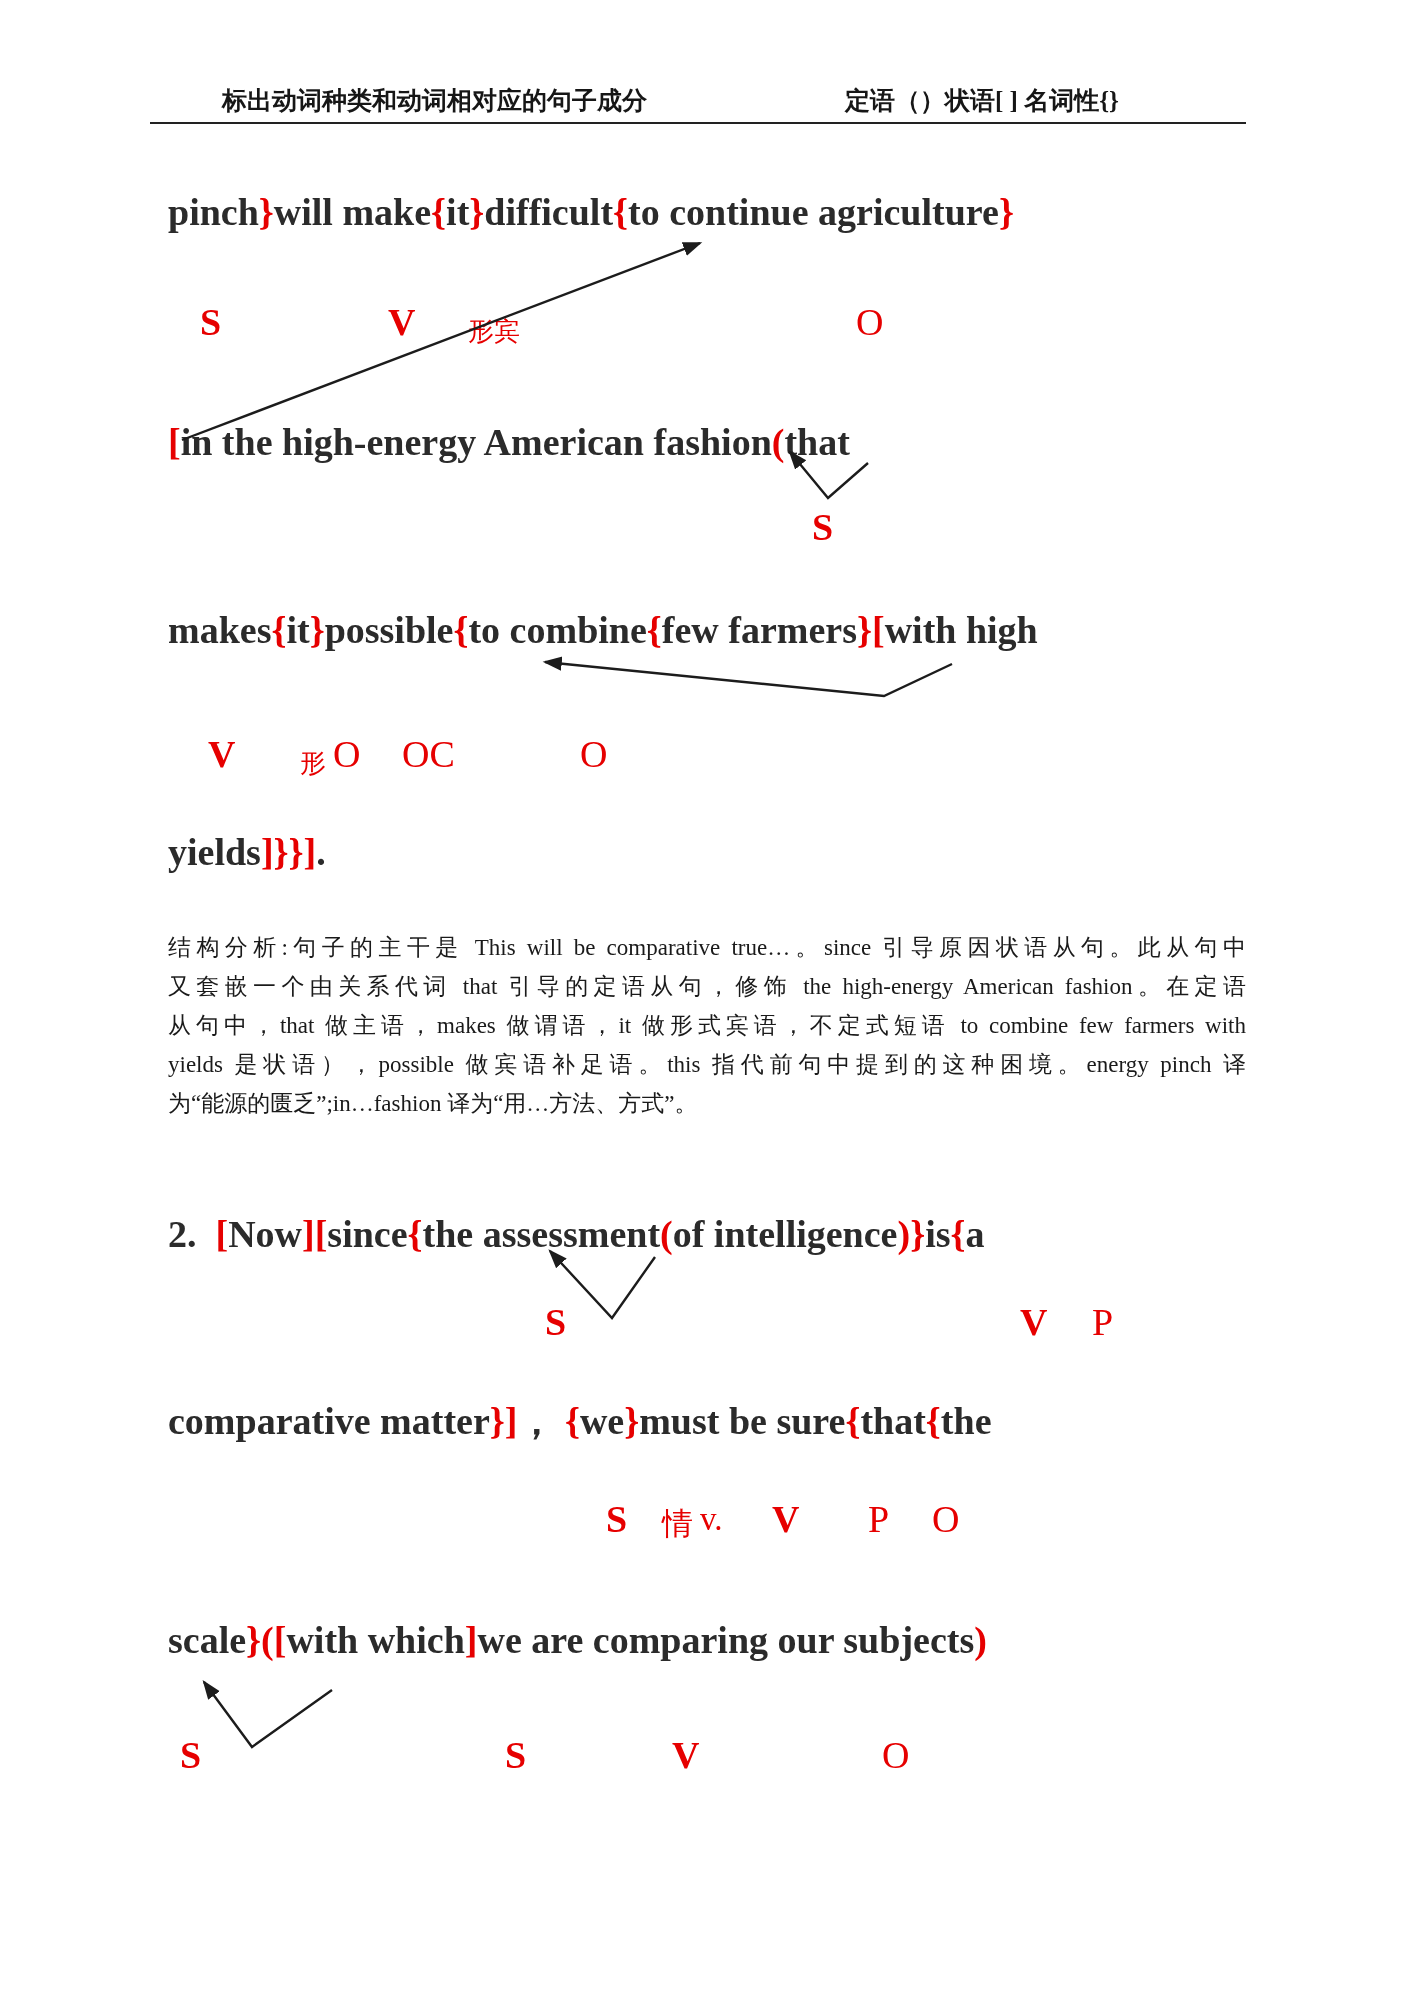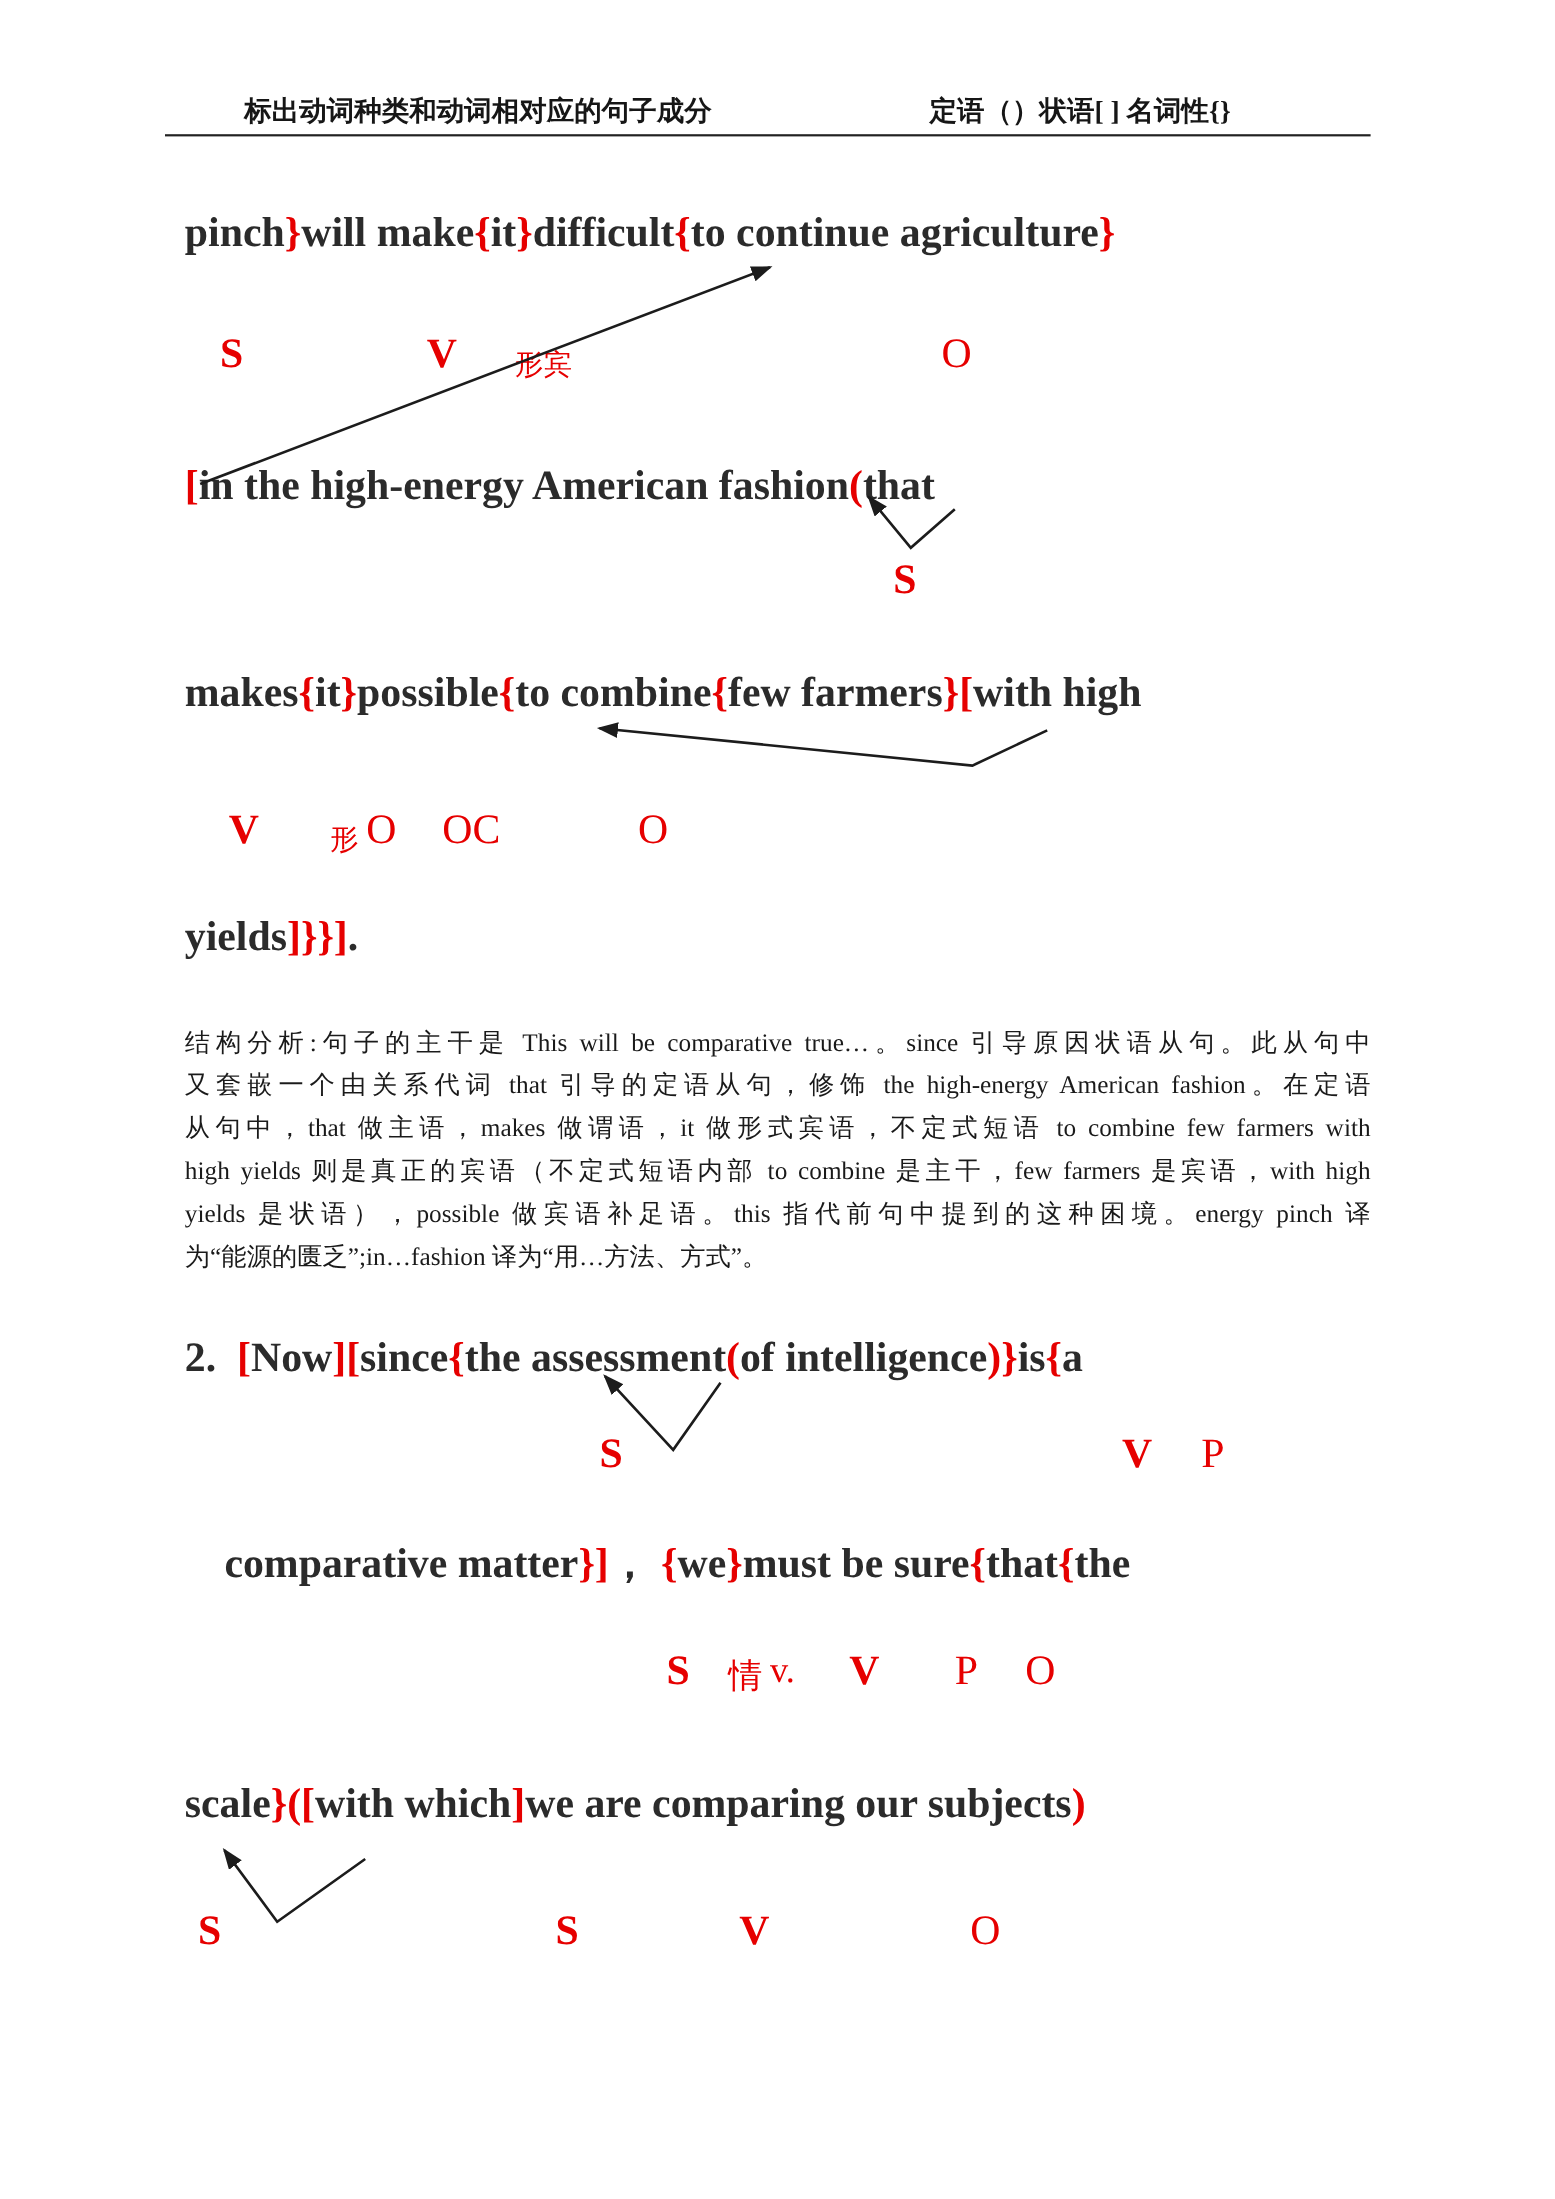--- a/index.html
+++ b/index.html
@@ -49,32 +49,31 @@
   <span class="mark mark-light" style="left:333px;top:732px;">O</span>
   <span class="mark mark-light" style="left:402px;top:732px;">OC</span>
   <span class="mark mark-light" style="left:580px;top:732px;">O</span>
 
   <div class="bigline" style="left:168px;top:830px;"><span class="blk">yields</span><span class="red">]}}]</span><span class="blk">.</span></div>
 
   <div class="para">
       <div class="pline">结构分析:句子的主干是 This will be comparative true…。since 引导原因状语从句。此从句中</div>
       <div class="pline">又套嵌一个由关系代词 that 引导的定语从句，修饰 the high-energy American fashion。在定语</div>
       <div class="pline">从句中，that 做主语，makes 做谓语，it 做形式宾语，不定式短语 to combine few farmers with</div>
-      <div class="pline">high yields 则是真正的宾语（不定式短语内部 to combine 是主干，few farmers 是宾语，with high</div>
       <div class="pline">yields 是状语），possible 做宾语补足语。this 指代前句中提到的这种困境。energy pinch 译</div>
       <div class="pline">为“能源的匮乏”;in…fashion 译为“用…方法、方式”。</div>
     </div>
 
   <div class="bigline" style="left:168px;top:1212px;"><span class="blk">2.&nbsp;&nbsp;</span><span class="red">[</span><span class="blk">Now</span><span class="red">][</span><span class="blk">since</span><span class="red">{</span><span class="blk">the assessment</span><span class="red">(</span><span class="blk">of intelligence</span><span class="red">)</span><span class="red">}</span><span class="blk">is</span><span class="red">{</span><span class="blk">a</span></div>
 
   <span class="mark" style="left:545px;top:1300px;">S</span>
   <span class="mark" style="left:1020px;top:1300px;">V</span>
   <span class="mark mark-light" style="left:1092px;top:1300px;">P</span>
 
-  <div class="bigline" style="left:168px;top:1396px;margin-left:36px;"><span class="blk">comparative matter</span><span class="red">}]</span><span class="blk">，&nbsp;</span><span class="red">{</span><span class="blk">we</span><span class="red">}</span><span class="blk">must be sure</span><span class="red">{</span><span class="blk">that</span><span class="red">{</span><span class="blk">the</span></div>
+  <div class="bigline" style="left:168px;top:1396px;"><span class="blk">comparative matter</span><span class="red">}]</span><span class="blk">，&nbsp;</span><span class="red">{</span><span class="blk">we</span><span class="red">}</span><span class="blk">must be sure</span><span class="red">{</span><span class="blk">that</span><span class="red">{</span><span class="blk">the</span></div>
 
   <span class="mark" style="left:606px;top:1497px;">S</span>
   <span class="mark mark-qing" style="left:662px;top:1503px;">情</span>
   <span class="mark mark-vsm" style="left:700px;top:1501px;">v.</span>
   <span class="mark" style="left:772px;top:1497px;">V</span>
   <span class="mark mark-light" style="left:868px;top:1497px;">P</span>
   <span class="mark mark-light" style="left:932px;top:1497px;">O</span>
 
   <div class="bigline" style="left:168px;top:1618px;"><span class="blk">scale</span><span class="red">}([</span><span class="blk">with which</span><span class="red">]</span><span class="blk">we are comparing our subjects</span><span class="red">)</span></div>
 

